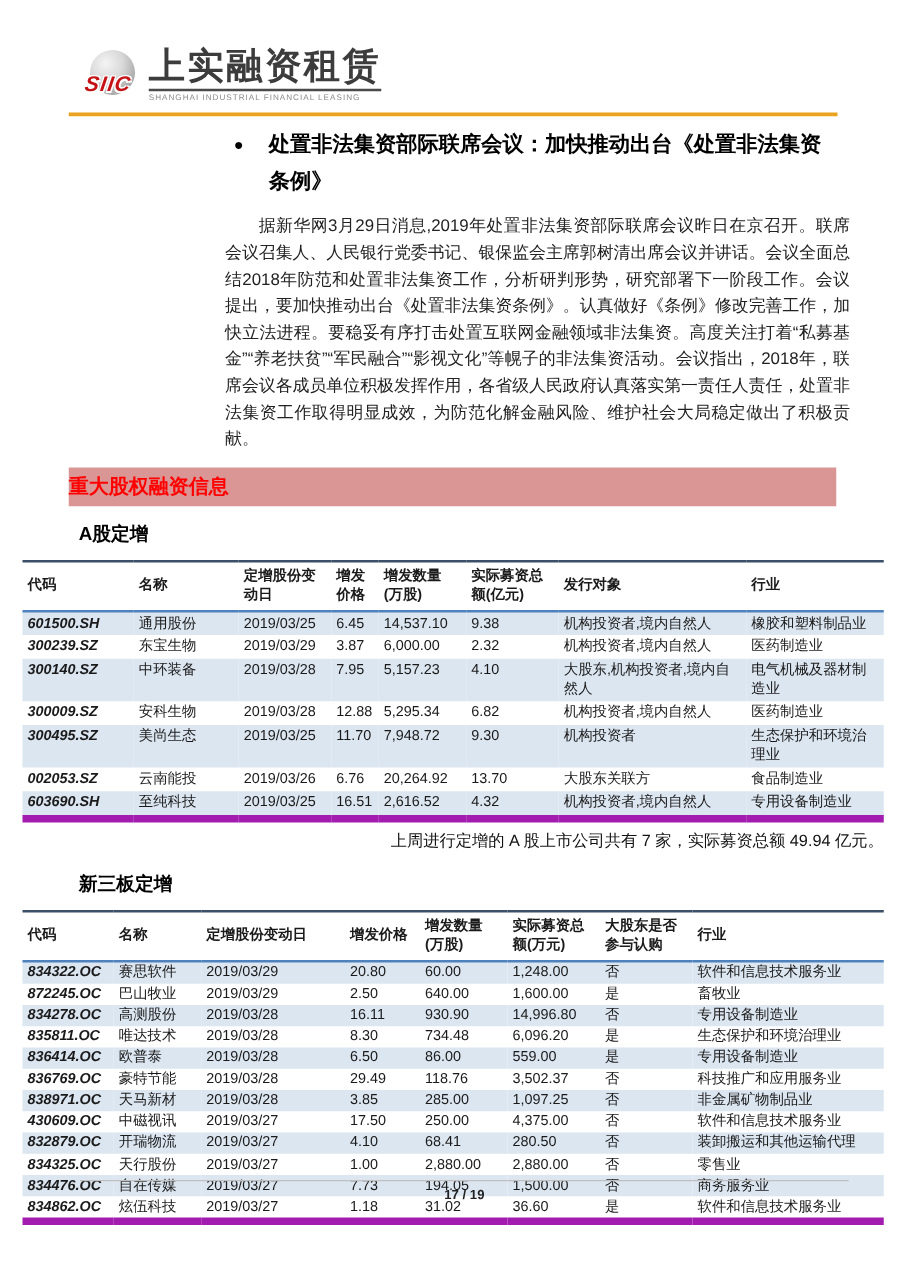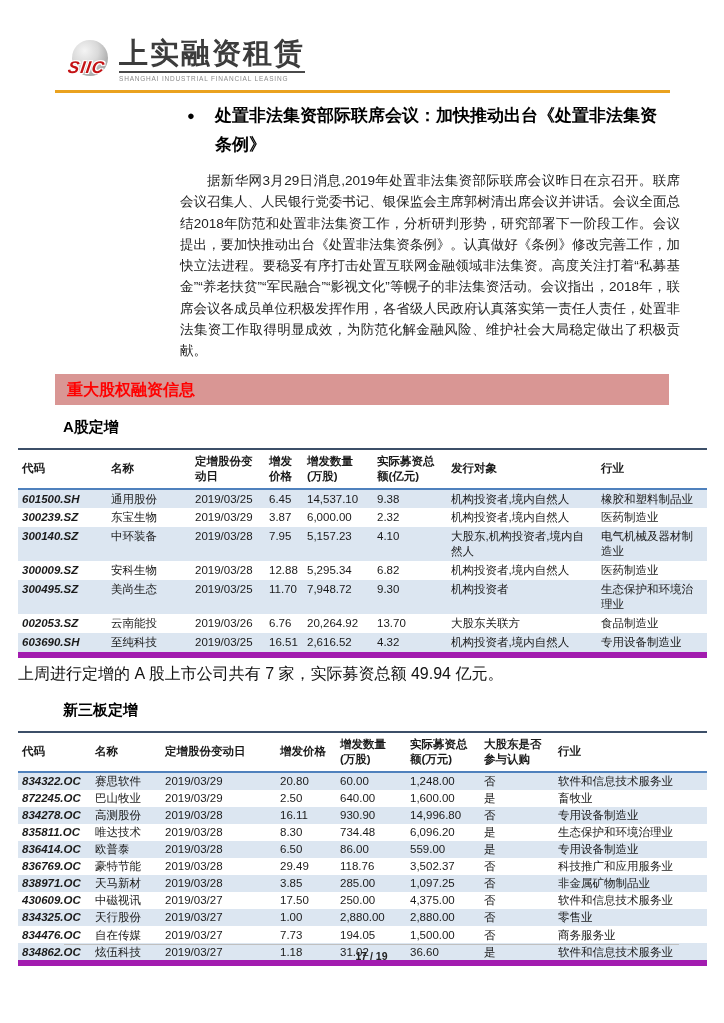--- a/index.html
+++ b/index.html
@@ -39,42 +39,42 @@
   .news-bullet{flex:0 0 28px;font-size:13px;line-height:29px;}
   .news-title-text{width:452px;}
   .news-body{
     margin:11px 0 0 12px;width:500px;
     font-size:13.5px;line-height:21.3px;text-align:justify;text-indent:2em;color:#222;
   }
   
   .banner{
     margin:12px 55px 0 55px;height:31px;line-height:31px;
     background:#d99694;color:#ff0000;
-    font-size:16px;font-weight:bold;padding-left:12px;box-sizing:border-box;
+    font-size:16px;font-weight:bold;padding-left:0;box-sizing:border-box;
   }
   
   .sec-title{margin:13px 0 11px 63px;font-size:15px;font-weight:bold;color:#000;}
   .sec-title-2{margin-top:16px;}
   
   table.dtable{
     margin-left:18px;width:689px;table-layout:fixed;
     border-collapse:collapse;font-size:11.5px;color:#1a1a1a;
     border-top:2px solid #3c4f68;border-bottom:6px solid #a21caf;
   }
   .dtable thead tr{border-bottom:2px solid #4f81bd;}
   .dtable th{
     text-align:left;font-weight:bold;vertical-align:middle;
     padding:4px 4px;line-height:1.3;
   }
   .dtable td{padding:2px 4px;vertical-align:top;line-height:1.3;}
   .dtable tbody tr:nth-child(odd){background:#dce6f1;}
   .dtable td:first-child{font-weight:bold;font-style:italic;}
   table.t2 td{padding:1.5px 4px;line-height:1.22;}
   
-  .summary{margin:6px 0 0 18px;width:689px;text-align:left;font-size:16px;color:#111;}
+  .summary{margin:6px 0 0 18px;width:689px;text-align:right;font-size:13px;color:#111;}
   
   .page-footer{position:absolute;left:64px;top:944px;width:615px;}
   .foot-line{height:1px;background:#c0c0c0;}
   .page-num{margin-top:5px;text-align:center;font-size:10.5px;font-weight:bold;color:#222;}
 </style>
 </head>
 <body>
 
 <div class="page">
 
@@ -302,20 +302,30 @@
           <td>430609.OC</td>
           <td>中磁视讯</td>
           <td>2019/03/27</td>
           <td>17.50</td>
           <td>250.00</td>
           <td>4,375.00</td>
           <td>否</td>
           <td>软件和信息技术服务业</td>
         </tr>
         <tr>
+          <td>832879.OC</td>
+          <td>开瑞物流</td>
+          <td>2019/03/27</td>
+          <td>4.10</td>
+          <td>68.41</td>
+          <td>280.50</td>
+          <td>否</td>
+          <td>装卸搬运和其他运输代理</td>
+        </tr>
+        <tr>
           <td>834325.OC</td>
           <td>天行股份</td>
           <td>2019/03/27</td>
           <td>1.00</td>
           <td>2,880.00</td>
           <td>2,880.00</td>
           <td>否</td>
           <td>零售业</td>
         </tr>
         <tr>

